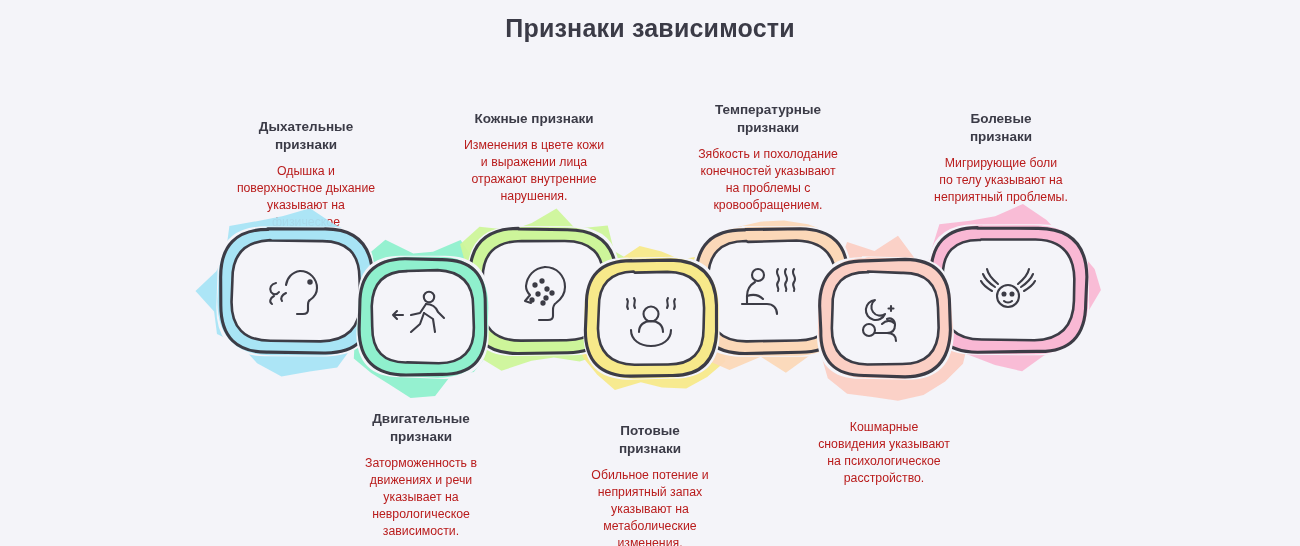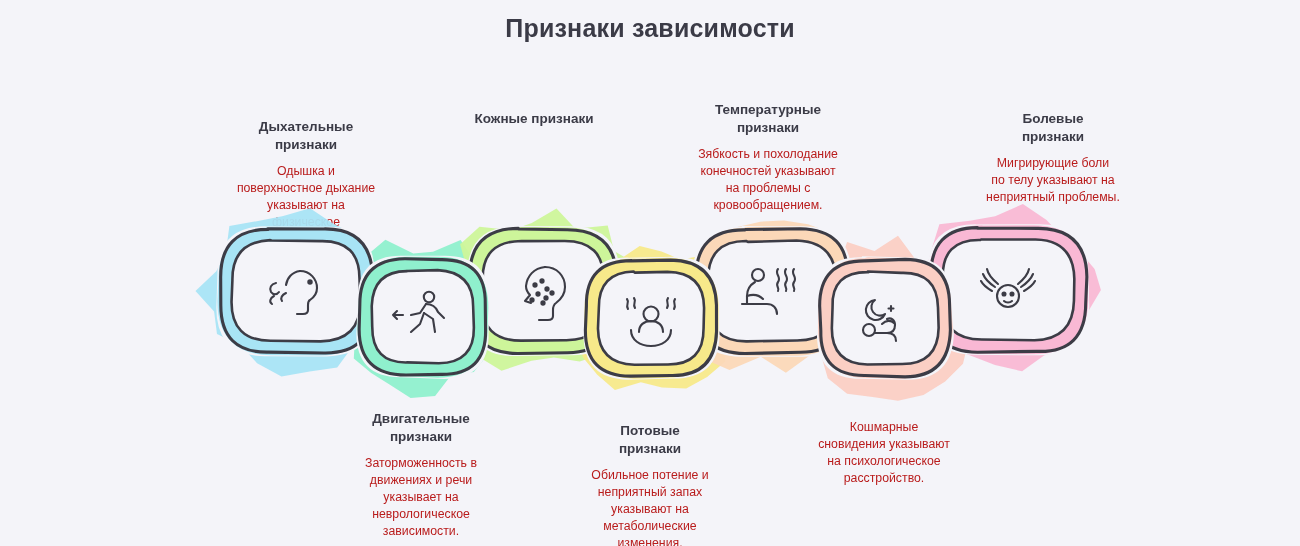--- a/index.html
+++ b/index.html
@@ -71,32 +71,36 @@
 признаки</div>
     <div class="label-desc">Одышка и
 поверхностное дыхание
 указывают на
 физическое
 напряжение.</div>
   </div>
 
   <div class="label-block" style="left:441px; top:110px; width:186px;">
     <div class="label-heading">Кожные признаки</div>
+    <div class="label-desc">Изменения в цвете кожи
+и выражении лица
+отражают внутренние
+нарушения.</div>
   </div>
 
   <div class="label-block" style="left:672px; top:93px; width:192px;margin-top:8px;">
     <div class="label-heading">Температурные
 признаки</div>
     <div class="label-desc">Зябкость и похолодание
 конечностей указывают
 на проблемы с
 кровообращением.</div>
   </div>
 
-  <div class="label-block" style="left:960px; top:110px; width:186px;">
+  <div class="label-block" style="left:908px; top:110px; width:186px;">
     <div class="label-heading">Болевые
 признаки</div>
     <div class="label-desc">Мигрирующие боли
 по телу указывают на
 неприятный проблемы.</div>
   </div>
 
   <div class="label-block" style="left:328px; top:410px; width:186px;">
     <div class="label-heading">Двигательные
 признаки</div>

